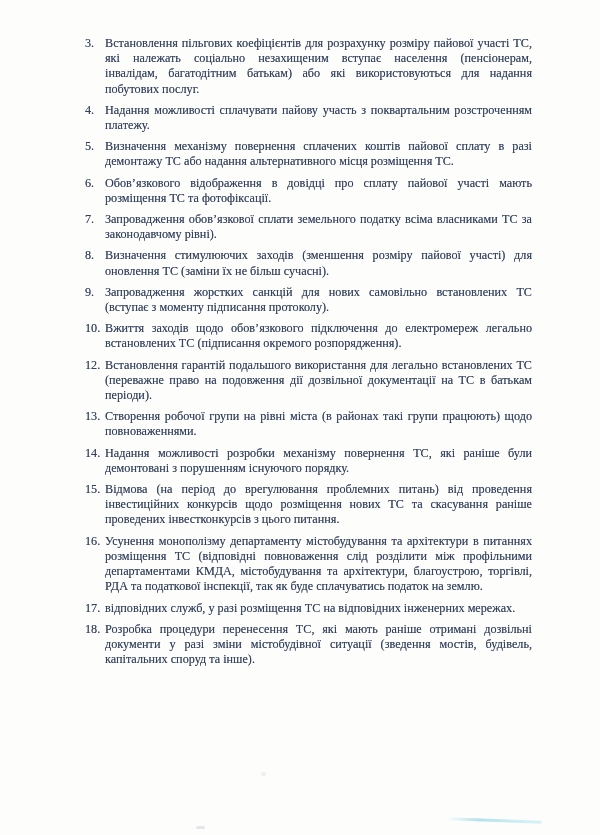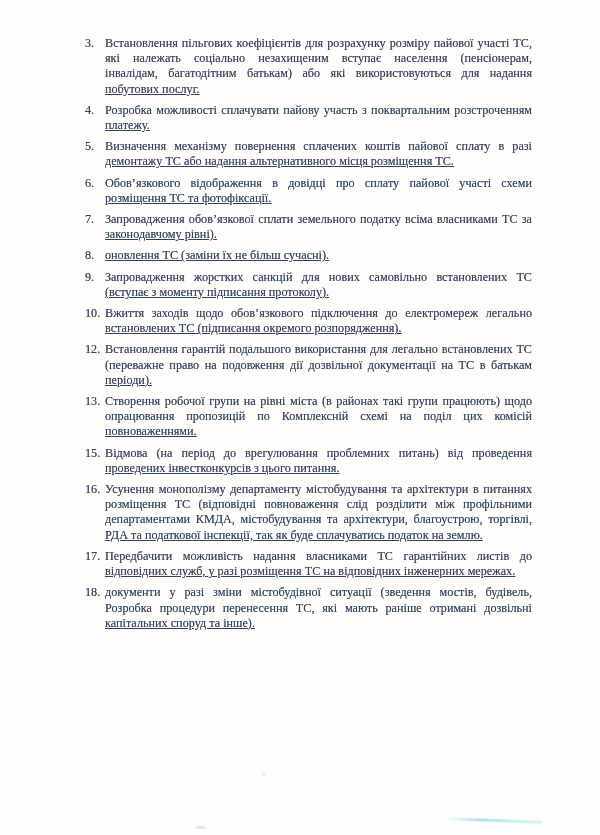--- a/index.html
+++ b/index.html
@@ -33,21 +33,20 @@
     left: 0; top: 0;
     white-space: nowrap;
   }
   .line {
     text-align: justify;
     text-align-last: justify;
   }
   .line.last {
     text-align: justify;
     text-align-last: left;
-    text-decoration: underline;
   }
   .streak {
     position: absolute;
     left: 446px; top: 819px;
     width: 96px; height: 3px;
     border-radius: 2px;
     transform: rotate(2.2deg);
     opacity: 0.85;
   }
   .speck-a {
@@ -72,40 +71,41 @@
   <div class="list">
       <div class="item">
         <span class="num">3.</span>
         <div class="line">Встановлення пільгових коефіцієнтів для розрахунку розміру пайової участі ТС,</div>
         <div class="line">які належать соціально незахищеним вступає населення (пенсіонерам,</div>
         <div class="line">інвалідам, багатодітним батькам) або які використовуються для надання</div>
         <div class="line last">побутових послуг.</div>
       </div>
       <div class="item">
         <span class="num">4.</span>
-        <div class="line">Розробка можливості сплачувати пайову участь з поквартальним розстроченням</div>
+        <div class="line">Надання можливості сплачувати пайову участь з поквартальним розстроченням</div>
         <div class="line last">платежу.</div>
       </div>
       <div class="item">
         <span class="num">5.</span>
         <div class="line">Визначення механізму повернення сплачених коштів пайової сплату в разі</div>
         <div class="line last">демонтажу ТС або надання альтернативного місця розміщення ТС.</div>
       </div>
       <div class="item">
         <span class="num">6.</span>
-        <div class="line">Обов’язкового відображення в довідці про сплату пайової участі схеми</div>
+        <div class="line">Обов’язкового відображення в довідці про сплату пайової участі мають</div>
         <div class="line last">розміщення ТС та фотофіксації.</div>
       </div>
       <div class="item">
         <span class="num">7.</span>
         <div class="line">Запровадження обов’язкової сплати земельного податку всіма власниками ТС за</div>
         <div class="line last">законодавчому рівні).</div>
       </div>
       <div class="item">
         <span class="num">8.</span>
+        <div class="line">Визначення стимулюючих заходів (зменшення розміру пайової участі) для</div>
         <div class="line last">оновлення ТС (заміни їх не більш сучасні).</div>
       </div>
       <div class="item">
         <span class="num">9.</span>
         <div class="line">Запровадження жорстких санкцій для нових самовільно встановлених ТС</div>
         <div class="line last">(вступає з моменту підписання протоколу).</div>
       </div>
       <div class="item">
         <span class="num">10.</span>
         <div class="line">Вжиття заходів щодо обов’язкового підключення до електромереж легально</div>
@@ -113,43 +113,47 @@
       </div>
       <div class="item">
         <span class="num">12.</span>
         <div class="line">Встановлення гарантій подальшого використання для легально встановлених ТС</div>
         <div class="line">(переважне право на подовження дії дозвільної документації на ТС в батькам</div>
         <div class="line last">періоди).</div>
       </div>
       <div class="item">
         <span class="num">13.</span>
         <div class="line">Створення робочої групи на рівні міста (в районах такі групи працюють) щодо</div>
-        <div class="line">опрацювання пропозицій по Комплексній схемі на поділ цих комісій</div>
         <div class="line last">повноваженнями.</div>
+      </div>
+      <div class="item">
+        <span class="num">14.</span>
+        <div class="line">Надання можливості розробки механізму повернення ТС, які раніше були</div>
+        <div class="line last">демонтовані з порушенням існуючого порядку.</div>
       </div>
       <div class="item">
         <span class="num">15.</span>
         <div class="line">Відмова (на період до врегулювання проблемних питань) від проведення</div>
+        <div class="line">інвестиційних конкурсів щодо розміщення нових ТС та скасування раніше</div>
         <div class="line last">проведених інвестконкурсів з цього питання.</div>
       </div>
       <div class="item">
         <span class="num">16.</span>
         <div class="line">Усунення монополізму департаменту містобудування та архітектури в питаннях</div>
         <div class="line">розміщення ТС (відповідні повноваження слід розділити між профільними</div>
         <div class="line">департаментами КМДА, містобудування та архітектури, благоустрою, торгівлі,</div>
         <div class="line last">РДА та податкової інспекції, так як буде сплачуватись податок на землю.</div>
       </div>
       <div class="item">
         <span class="num">17.</span>
-        <div class="line">Передбачити можливість надання власниками ТС гарантійних листів до</div>
         <div class="line last">відповідних служб, у разі розміщення ТС на відповідних інженерних мережах.</div>
       </div>
       <div class="item">
         <span class="num">18.</span>
+        <div class="line">Розробка процедури перенесення ТС, які мають раніше отримані дозвільні</div>
         <div class="line">документи у разі зміни містобудівної ситуації (зведення мостів, будівель,</div>
-        <div class="line">Розробка процедури перенесення ТС, які мають раніше отримані дозвільні</div>
         <div class="line last">капітальних споруд та інше).</div>
       </div>
     </div>
   <div class="streak" style="background: linear-gradient(90deg, rgba(168, 220, 234, 0) 0%, rgb(168, 220, 234) 35%, rgb(194, 234, 243) 70%, rgb(210, 240, 247) 100%);"></div>
   <div class="speck-a"></div>
   <div class="speck-b"></div>
 </div>
 
 </body></html>

